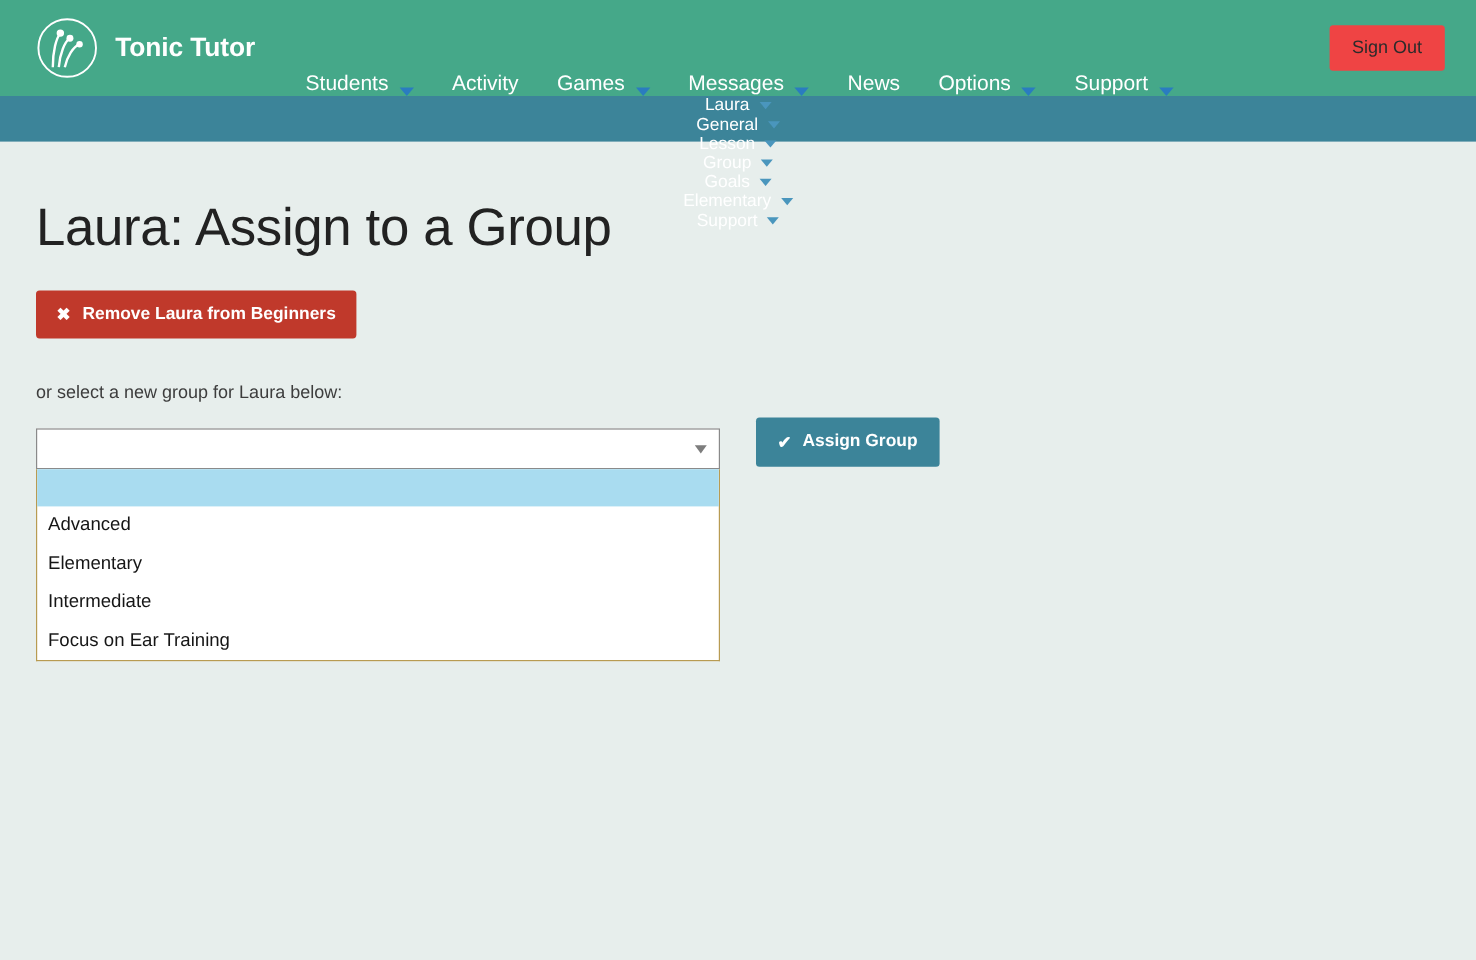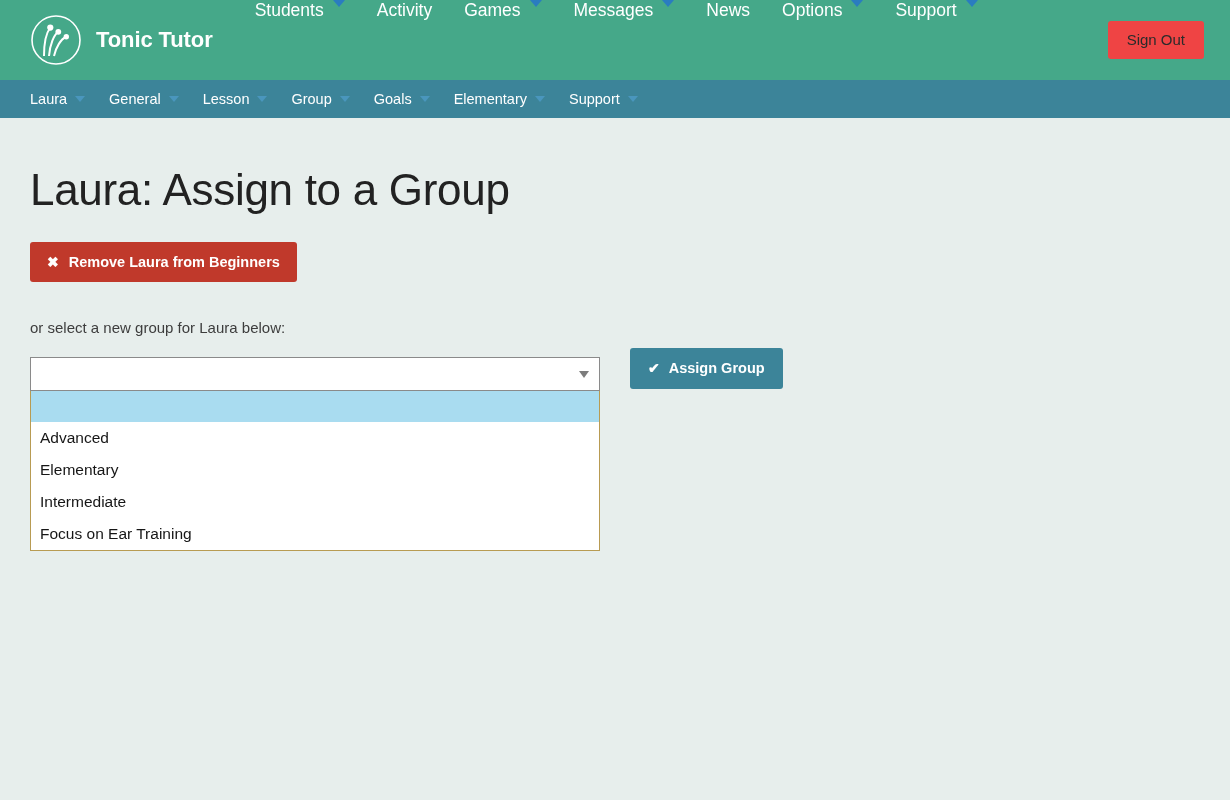--- a/index.html
+++ b/index.html
@@ -45,21 +45,21 @@
     letter-spacing: -0.1px;
     white-space: nowrap;
   }
   .top-nav {
     display: flex;
     align-items: center;
     height: 100%;
   }
   .top-nav-item {
     display: flex;
-    align-items: flex-start;
+    align-items: flex-end;
     gap: 9px;
     padding: 0 16px;
     height: 100%;
     color: #ffffff;
     font-size: 17.5px;
     white-space: nowrap;
     cursor: pointer;
     text-decoration: none;
   }
   .caret {
@@ -84,20 +84,21 @@
     line-height: 1.2;
   }
 
   
   .sub-nav {
     height: 38px;
     background: #3c8499;
     display: flex;
     align-items: center;
     padding: 0 18px;
+    flex-direction: column;
   }
   .sub-nav-item {
     display: flex;
     align-items: center;
     gap: 8px;
     padding: 0 12px;
     height: 38px;
     color: #ffffff;
     font-size: 14.5px;
     white-space: nowrap;

